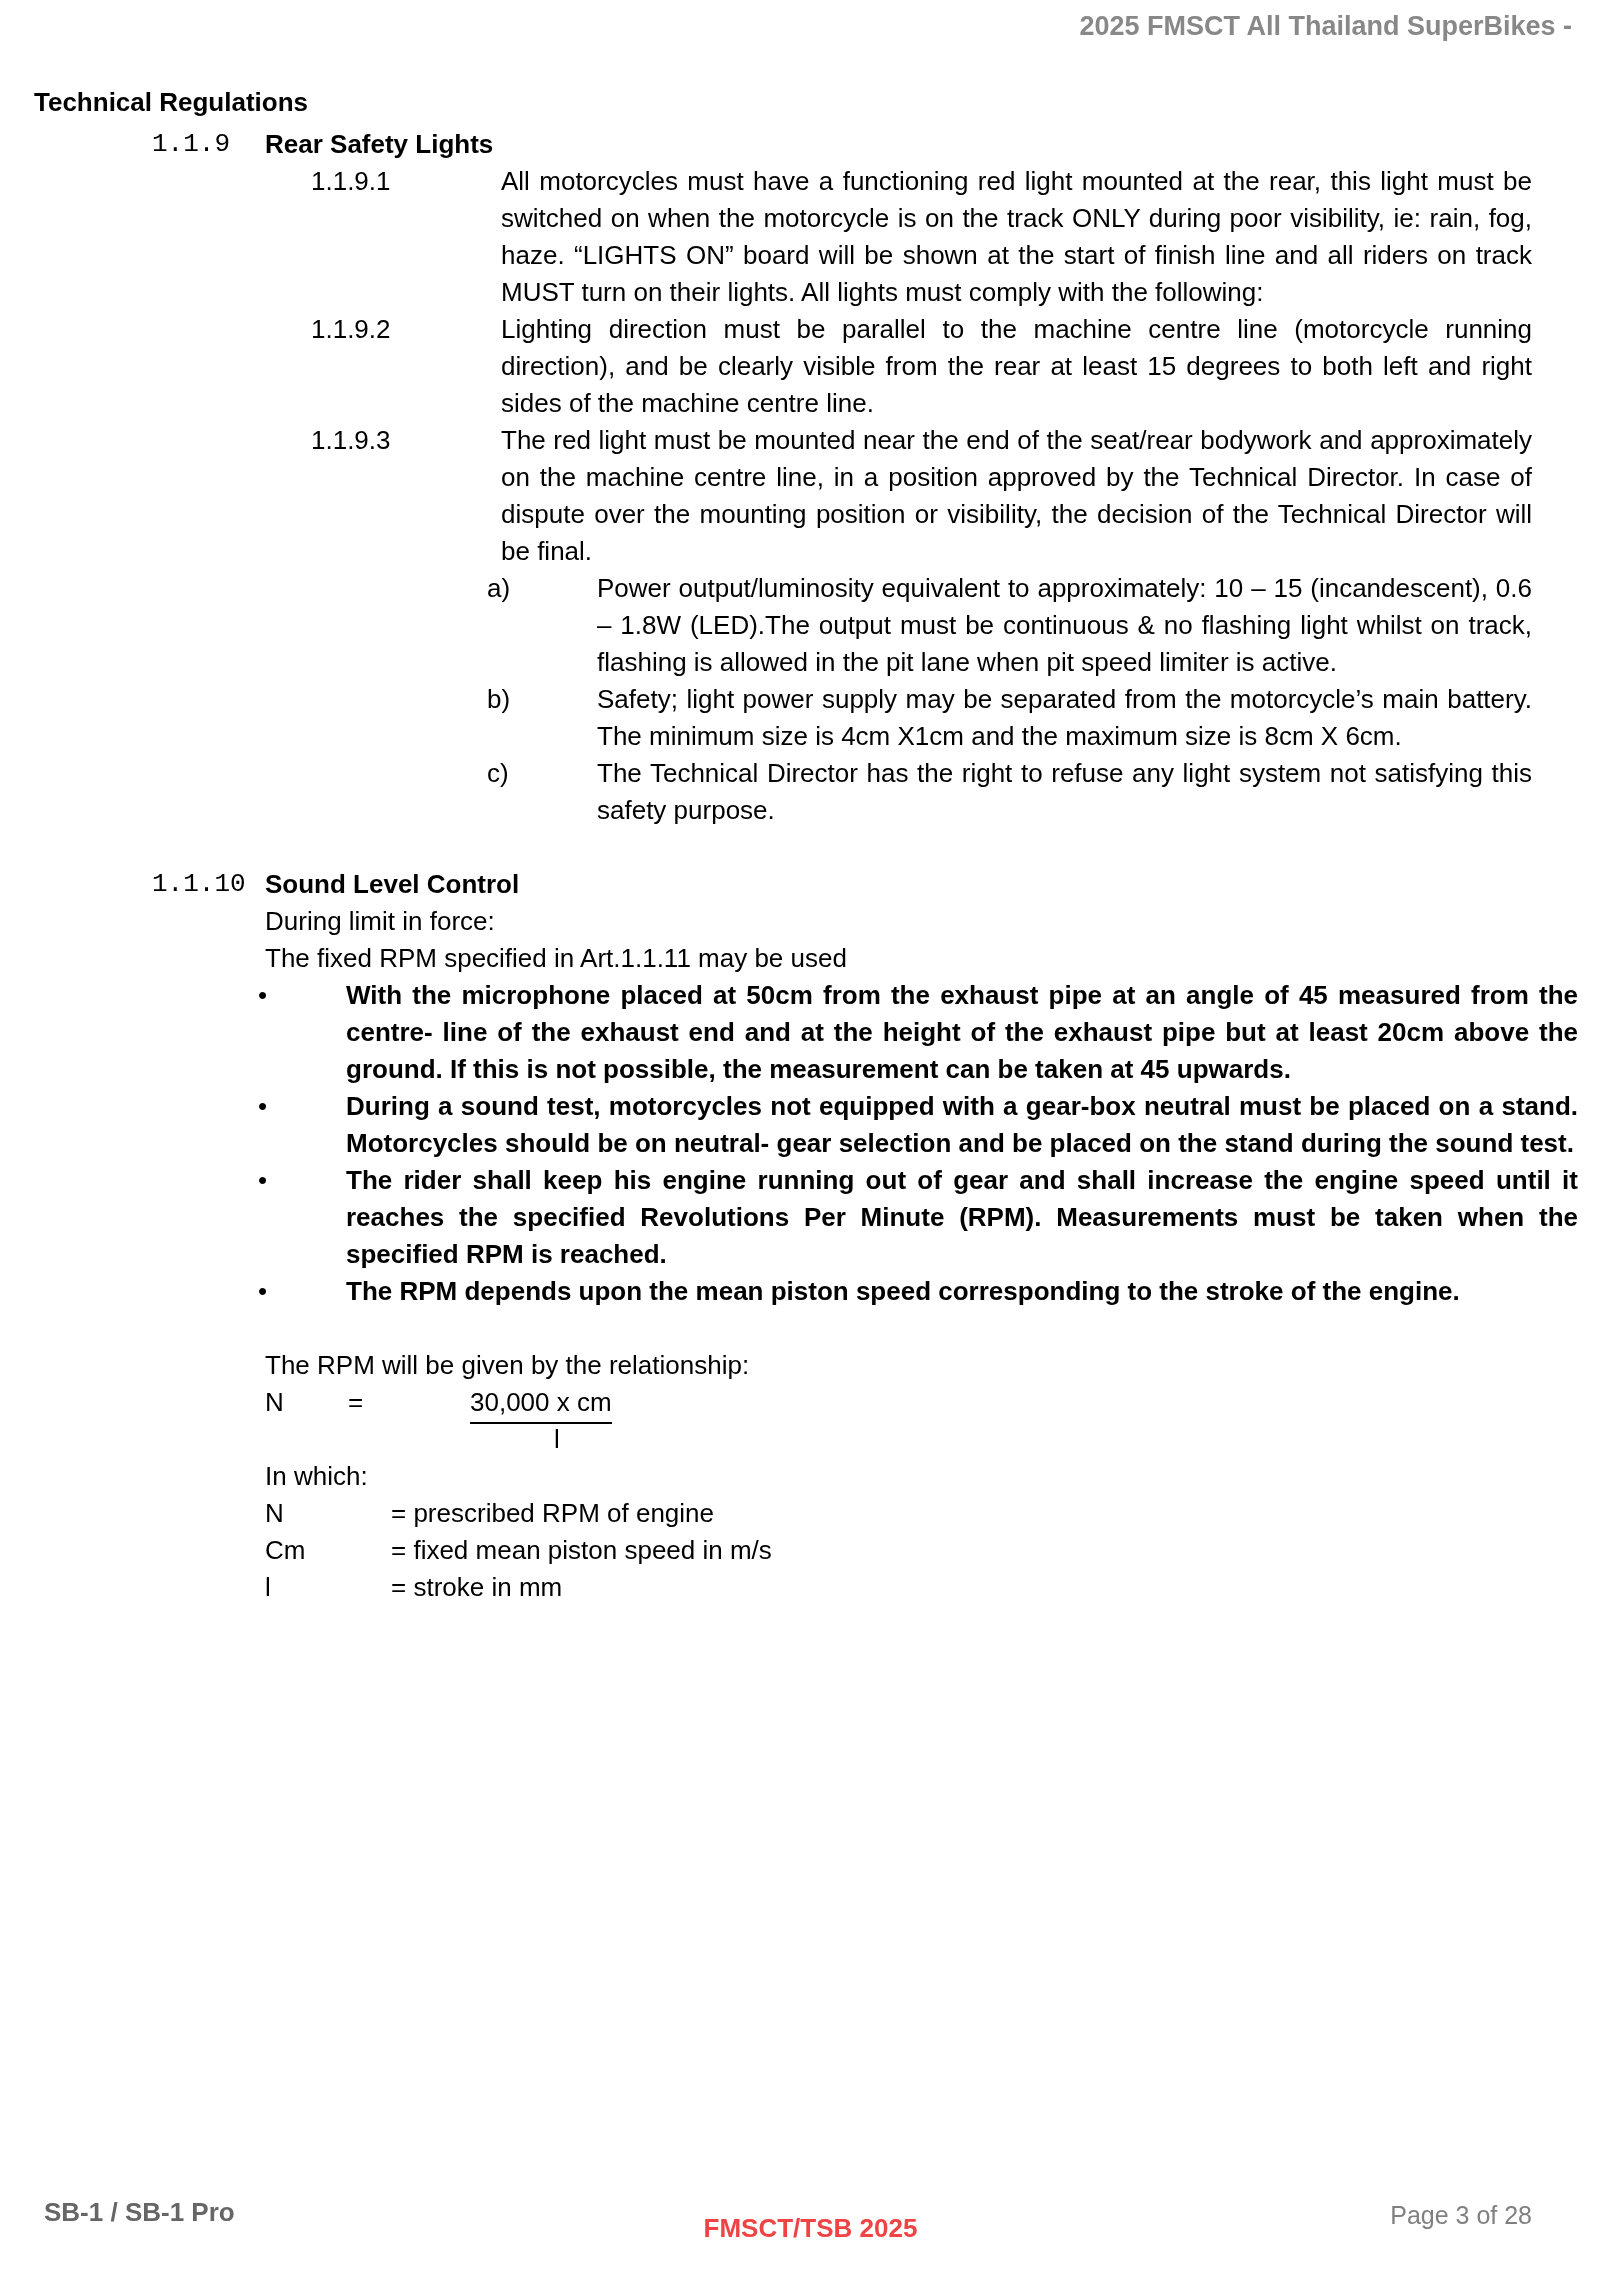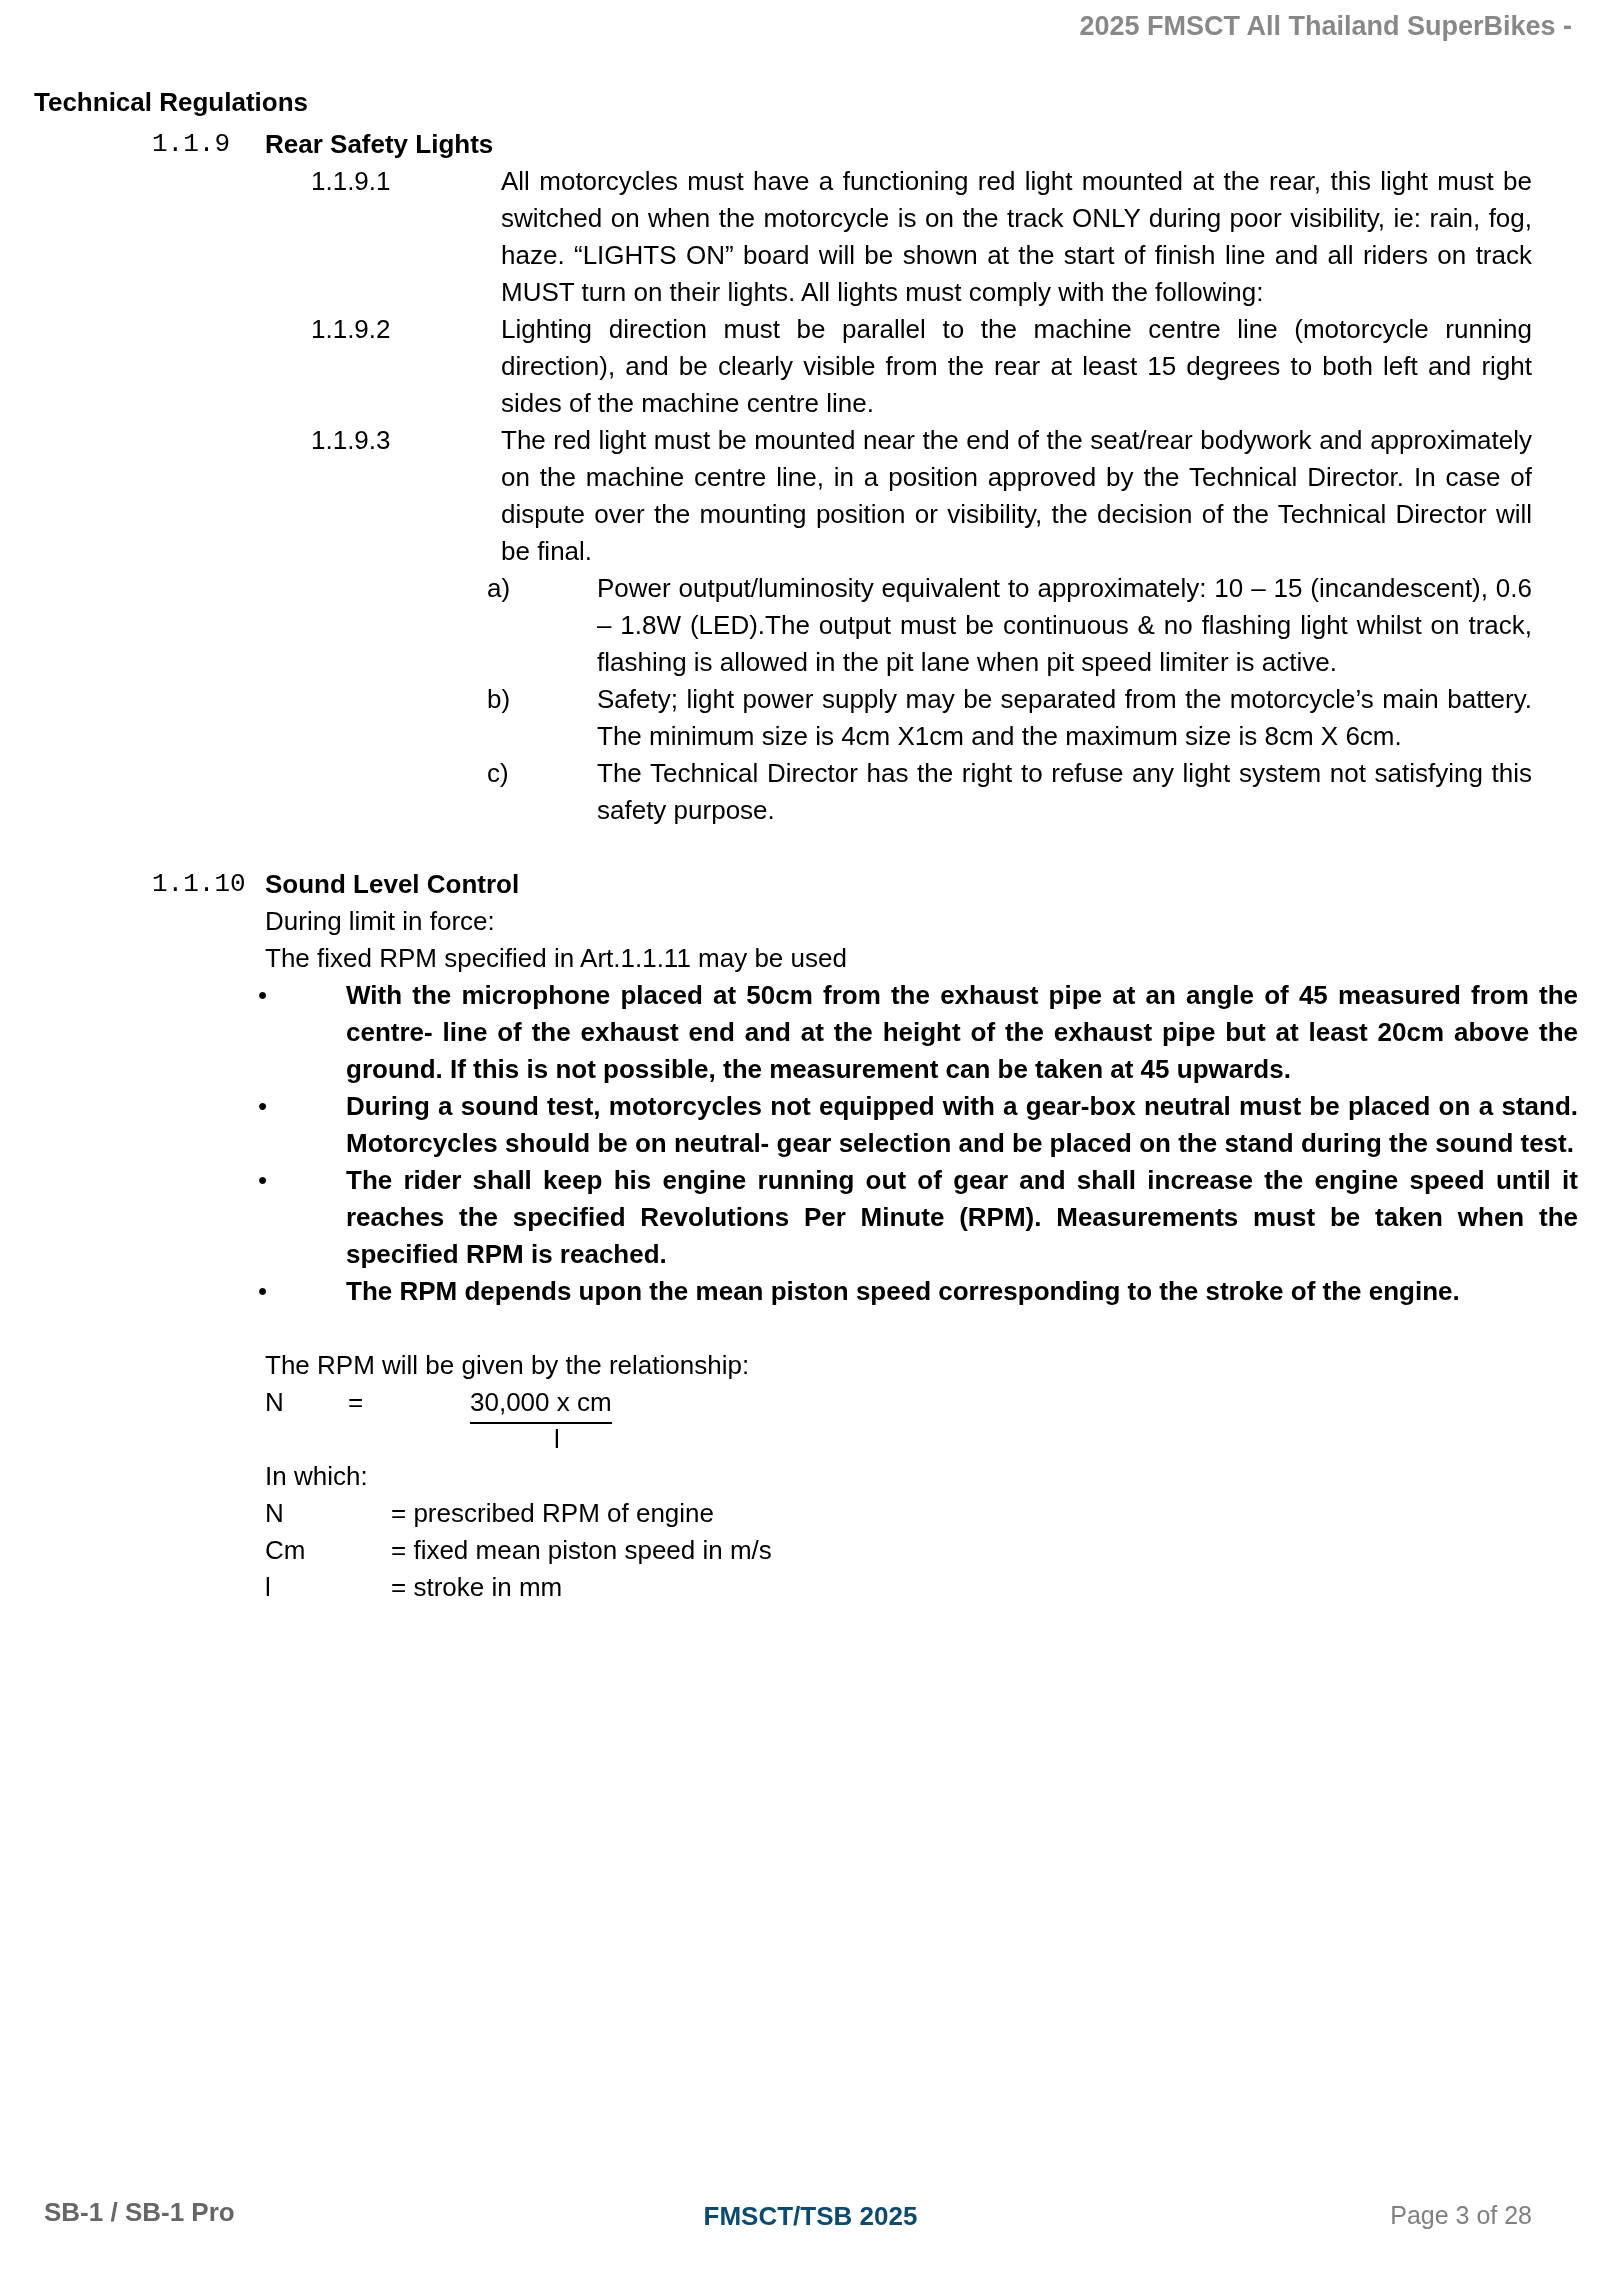--- a/index.html
+++ b/index.html
@@ -156,26 +156,26 @@
     left: 44px;
     top: 0;
     font-size: 26px;
     font-weight: bold;
     color: #666666;
     white-space: nowrap;
   }
   .footer-center {
     position: absolute;
     left: 0;
-    top: 4px;
+    top: 16px;
     width: 1621px;
     text-align: center;
     font-size: 26px;
     font-weight: bold;
-    color: #0c4a6e;
+    color: #ef4444;
     white-space: nowrap;
   }
   .footer-right {
     position: absolute;
     right: 89px;
     top: 4.2px;
     font-size: 25px;
     color: #808080;
     white-space: nowrap;
   }

